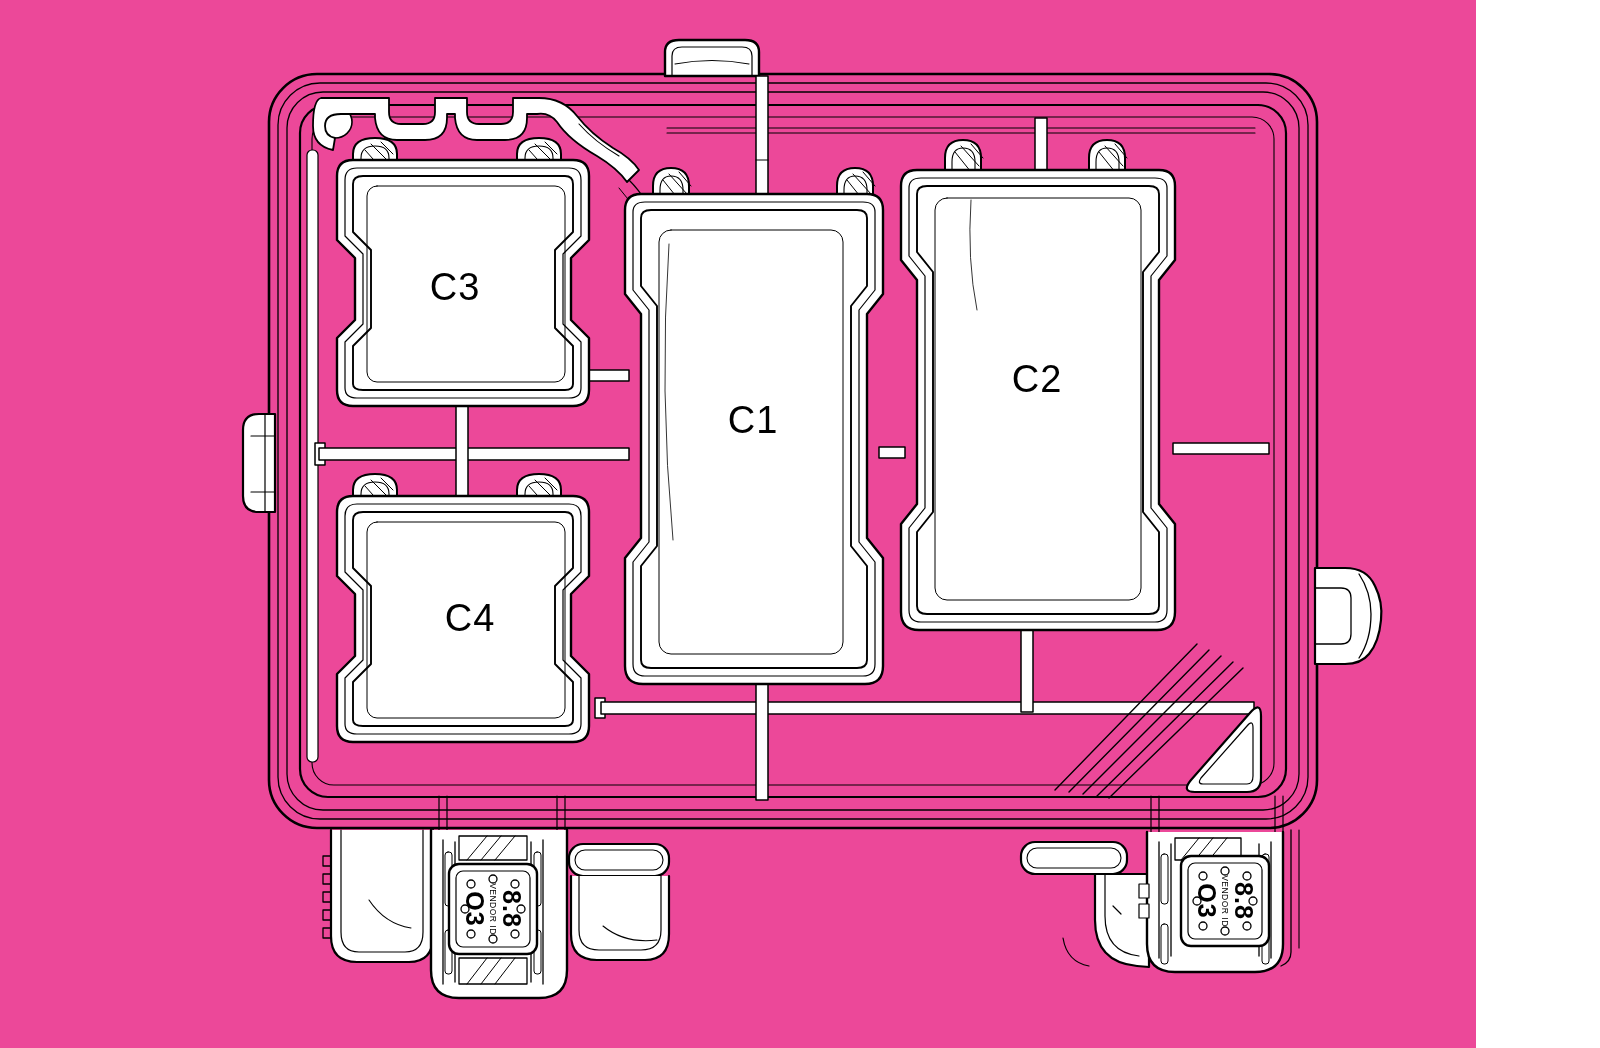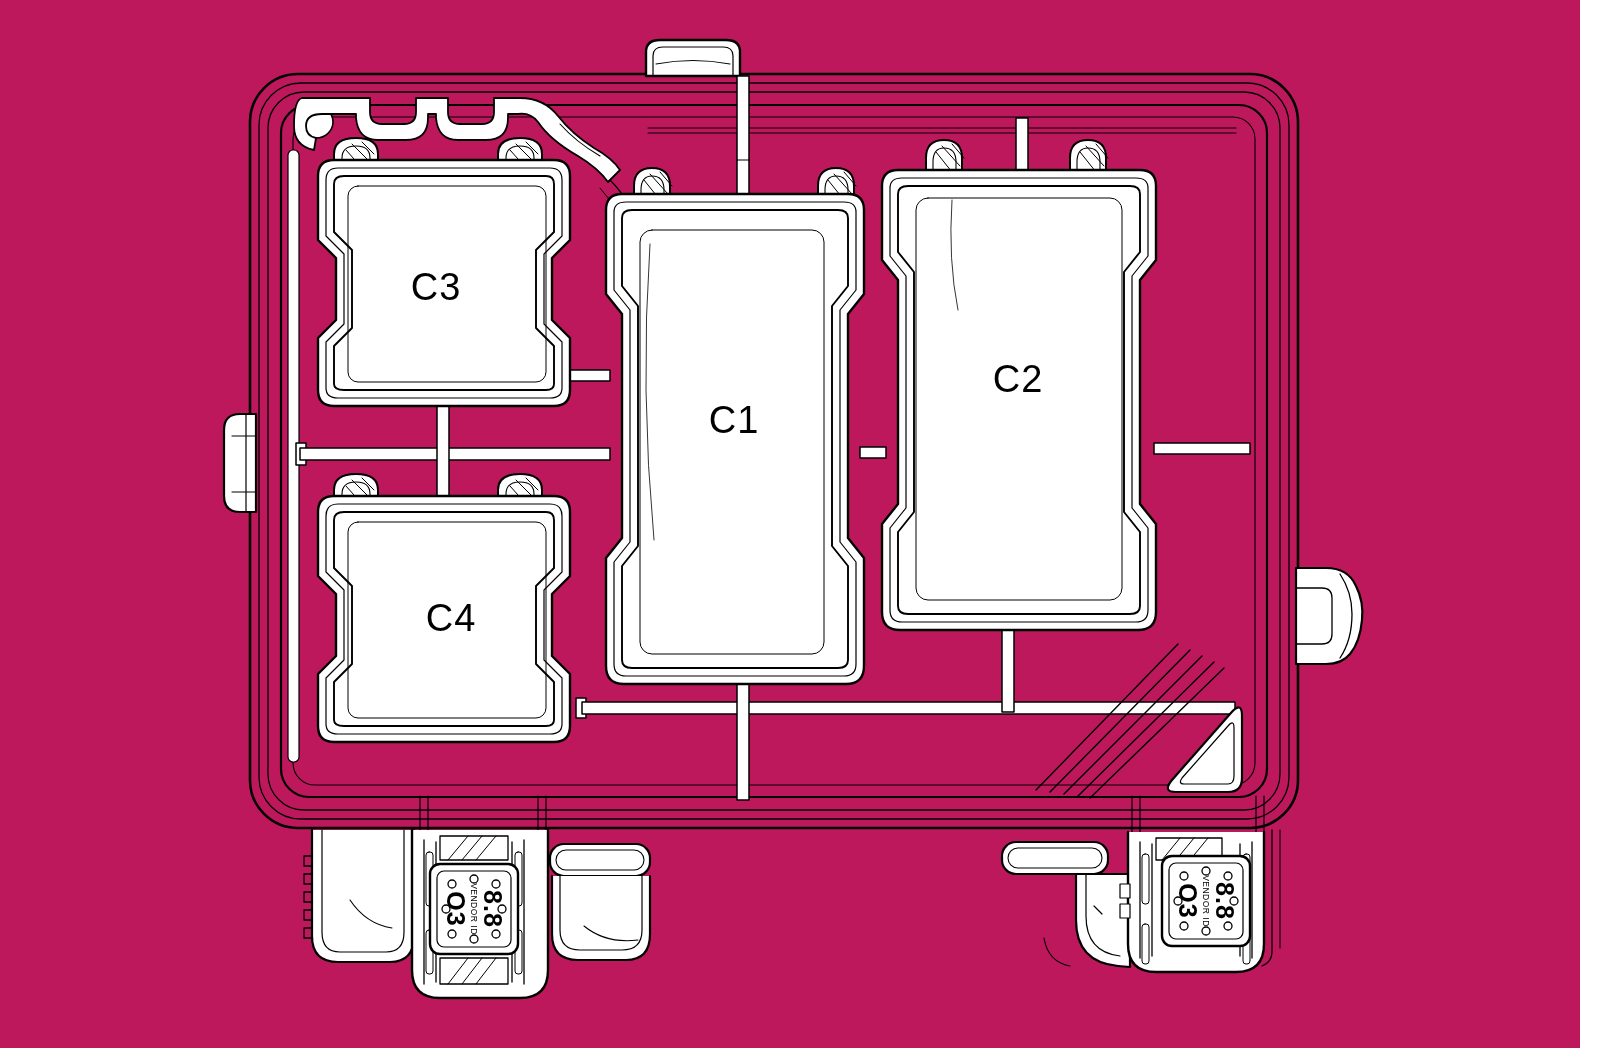--- a/index.html
+++ b/index.html
@@ -1,16 +1,16 @@
 <!DOCTYPE html>
 <html><head>
 <meta charset="utf-8">
 <style>
   html,body{margin:0;padding:0;background:#ffffff;}
-  #stage{position:relative;width:1580px;height:1048px;background:#be185d;overflow:hidden;}
+  #stage{position:relative;width:1457px;height:1048px;background:#ec4899;overflow:hidden;padding-left:19px;}
   svg{display:block;}
   .ln{fill:none;stroke:#000;stroke-linecap:round;stroke-linejoin:round;}
   .fw{fill:#fff;stroke:#000;stroke-linejoin:round;stroke-linecap:round;}
   text{font-family:"Liberation Sans", sans-serif;fill:#000;}
   .cavlabel{font-size:38px;letter-spacing:1px;}
   .stamp-big{font-size:25px;font-weight:bold;letter-spacing:1px;}
   .stamp-small{font-size:8.5px;letter-spacing:0.5px;}
 </style>
 </head>
 <body>

